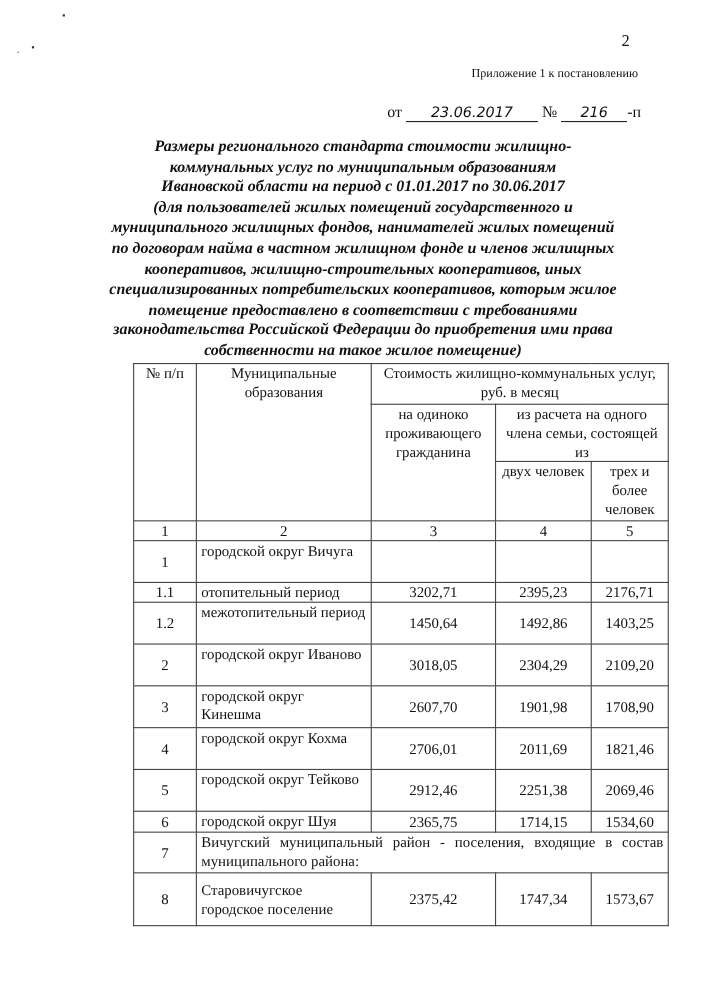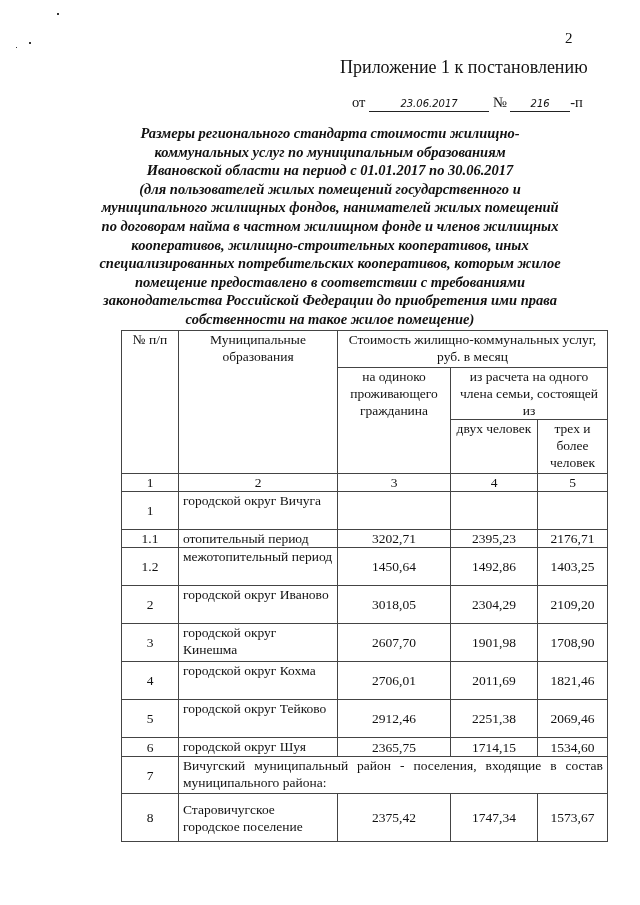--- a/index.html
+++ b/index.html
@@ -1,25 +1,25 @@
 <!DOCTYPE html>
 <html><head>
   <meta charset="utf-8">
   <style>
     html, body { margin: 0; padding: 0; background: #ffffff; }
     body { width: 640px; height: 905px; position: relative; overflow: hidden;
       font-family: "Liberation Serif", "DejaVu Serif", serif; color: #111; }
     .speck { position: absolute; background: #333; }
     .page-num { position: absolute; top: 30px; left: 565px; font-size: 15px; }
     .appendix { position: absolute; top: 58px; left: 340px; width: 240px; text-align: right;
-      font-size: 18px; line-height: 18px; }
+      font-size: 11px; line-height: 18px; }
     .appendix .line { white-space: nowrap; }
     .date-line { position: absolute; top: 94px; left: 352px; font-size: 14.5px; white-space: nowrap; }
     .date-line .blank { display: inline-block; border-bottom: 1px solid #222; text-align: center;
-      font-style: italic; font-family: "DejaVu Sans", sans-serif; font-size: 10px; line-height: 14px;
+      font-style: italic; font-family: "DejaVu Sans", sans-serif; font-size: 13px; line-height: 14px;
       vertical-align: baseline; }
     .date-line .blank.date { width: 120px; }
     .date-line .blank.num { width: 60px; }
     .title { position: absolute; top: 124px; left: 70px; width: 520px; text-align: center;
       font-weight: bold; font-size: 14.5px; line-height: 18.6px; }
     .title div { white-space: nowrap; font-style: italic; }
     table.rates { position: absolute; top: 330px; left: 91px; border-collapse: collapse;
       font-size: 13.5px; line-height: 17px; table-layout: fixed; margin-left: 30px; }
     table.rates td { border: 1px solid #444; padding: 0 4px; vertical-align: top; }
     td.c { text-align: center; }

